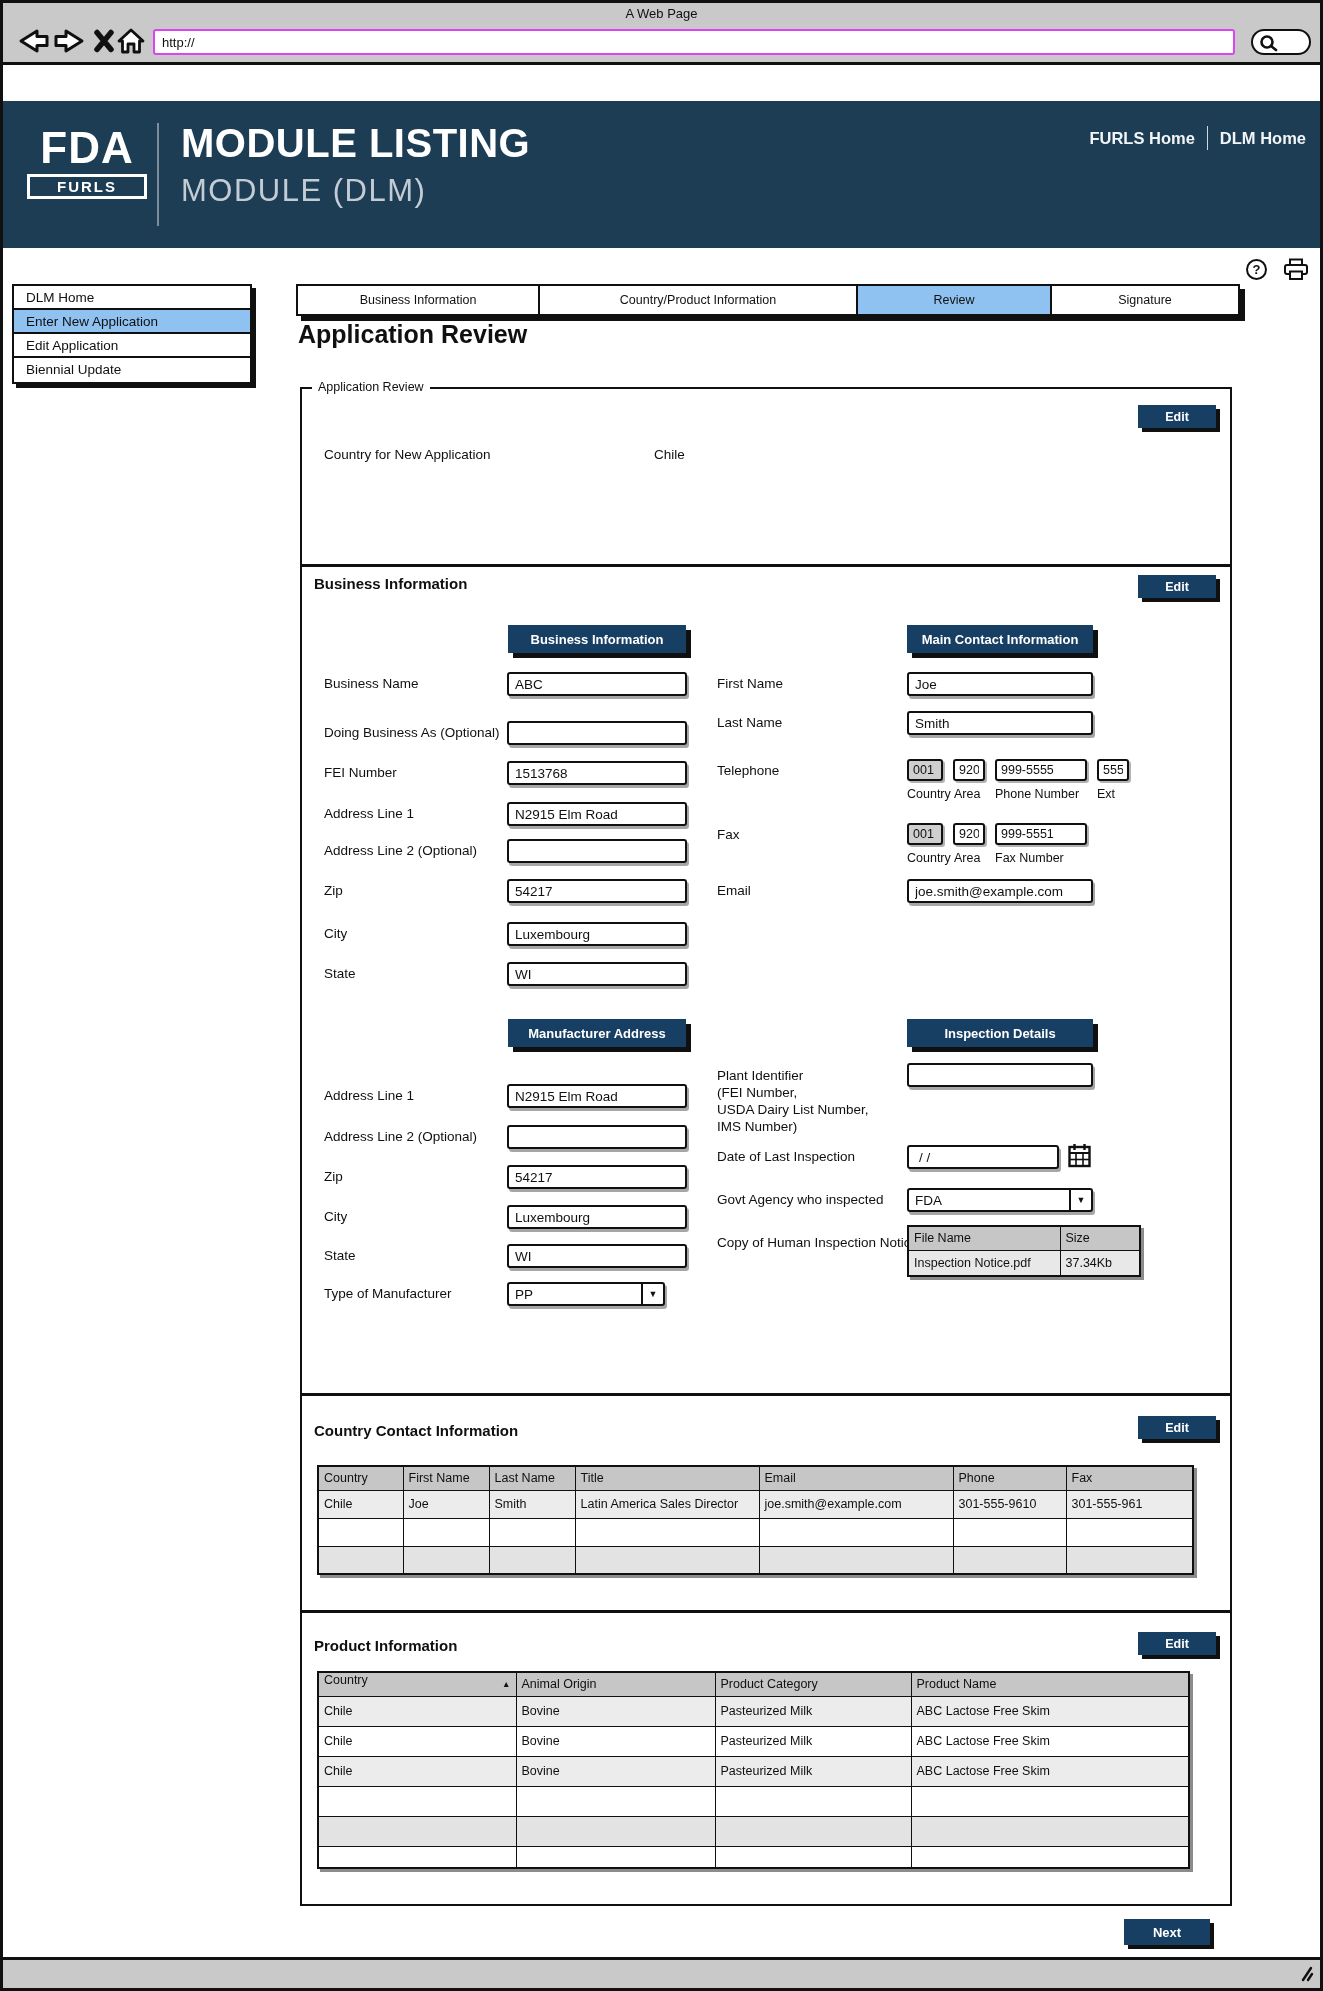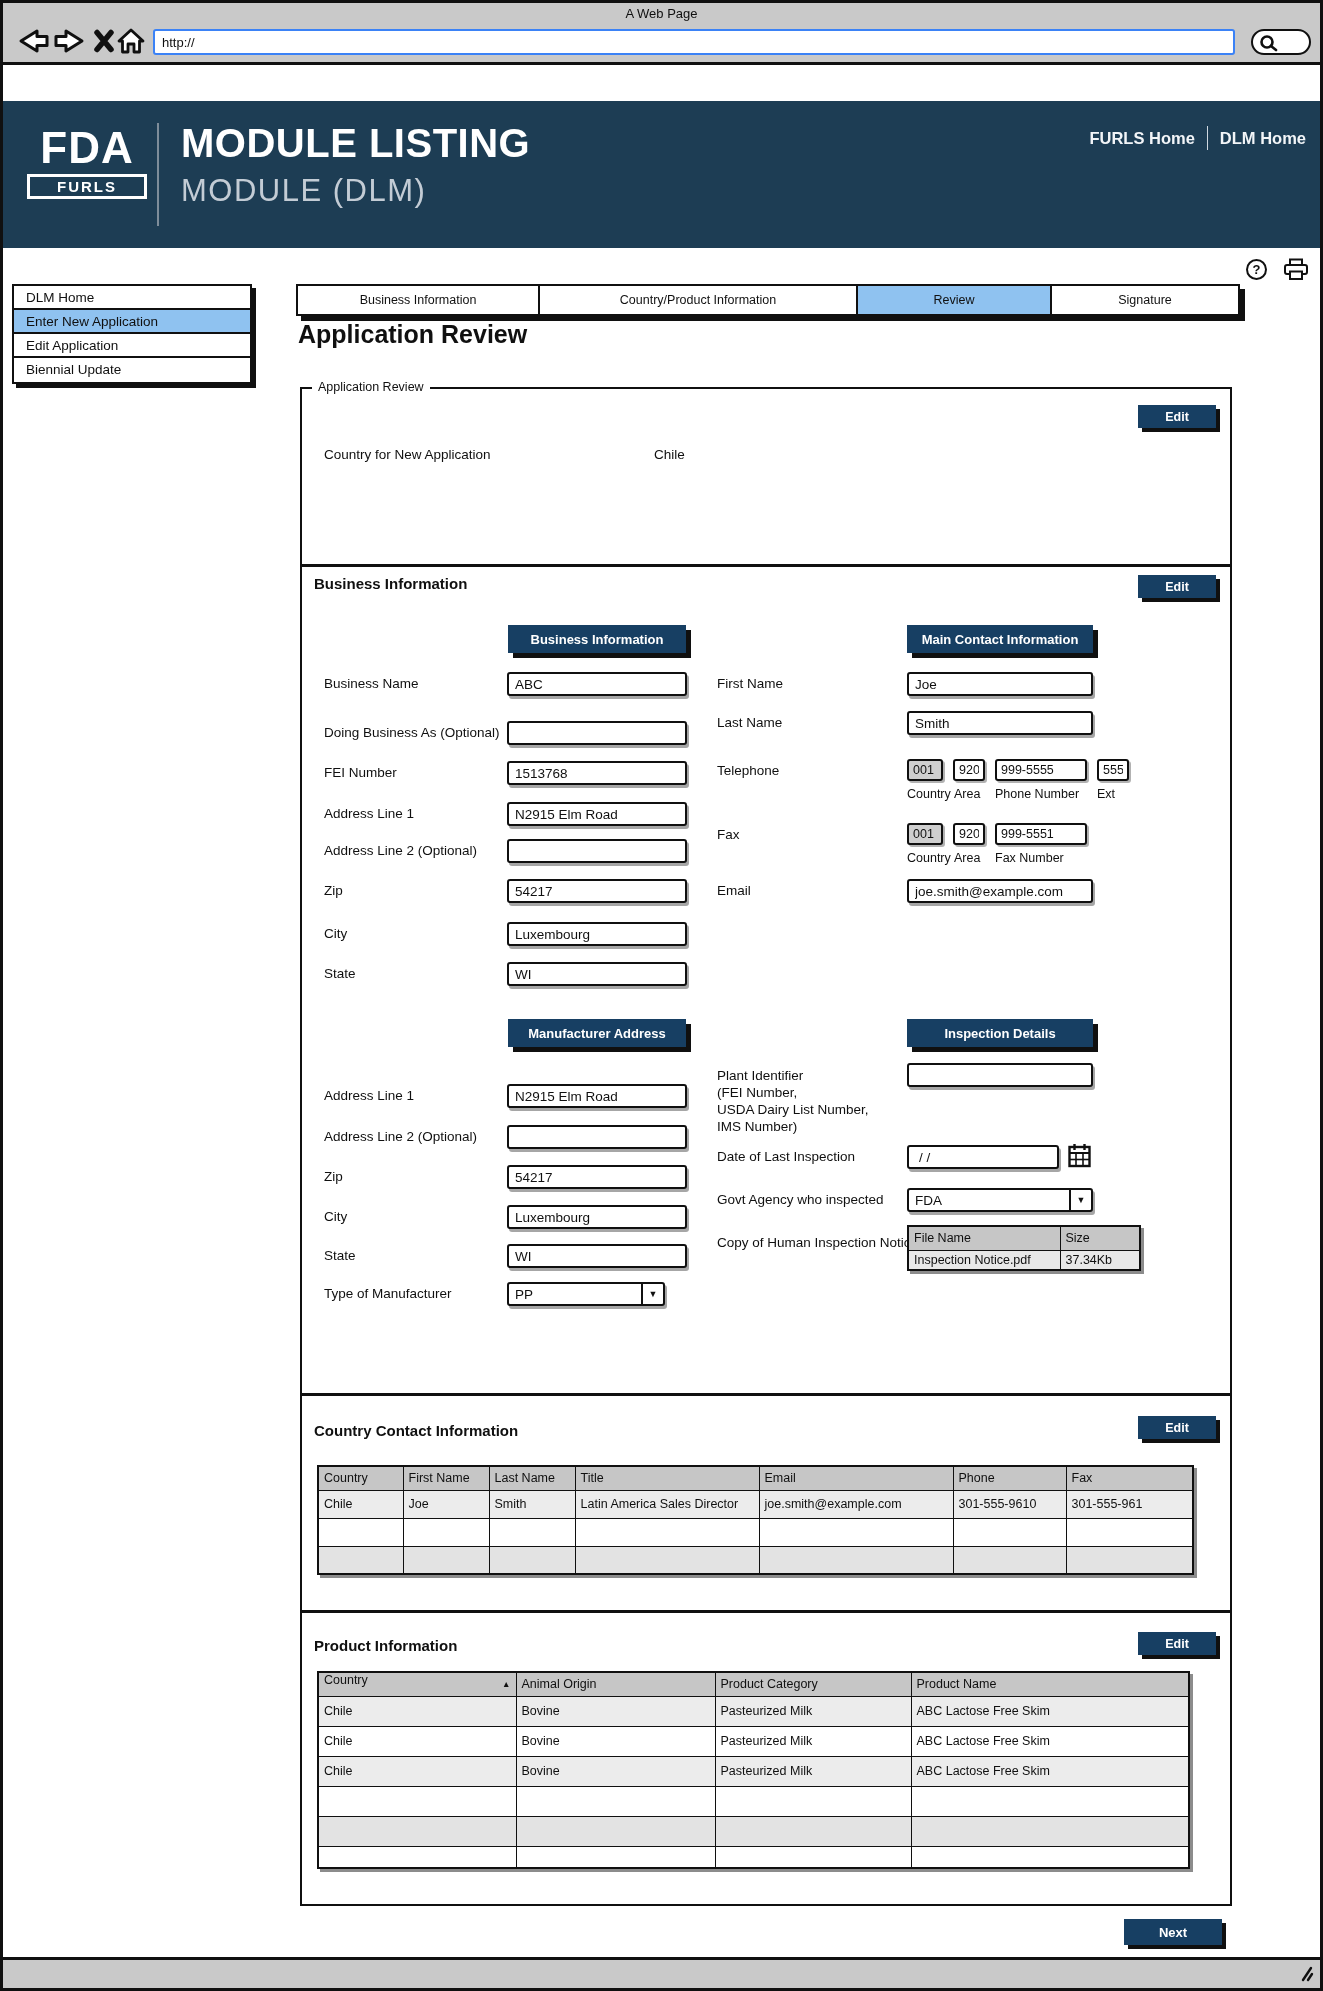--- a/index.html
+++ b/index.html
@@ -3,21 +3,21 @@
 <meta charset="utf-8">
 <style>
   html,body{margin:0;padding:0;background:#fff;}
   *{box-sizing:border-box;}
   .window{position:relative;width:1323px;height:1991px;border:3px solid #101010;background:#fff;
           font-family:"Liberation Sans",sans-serif;color:#101010;overflow:hidden;}
   
   .chrome{position:absolute;left:0;top:0;right:0;height:62px;background:#c9c9c9;border-bottom:3px solid #101010;}
   .chrome-title{position:absolute;top:3px;left:0;right:0;text-align:center;font-size:13px;}
   .nav-icon{position:absolute;top:24px;cursor:pointer;}
-  .urlbar{position:absolute;left:150px;top:26px;width:1082px;height:26px;border:2px solid #3b82f6;border-radius:3px;
+  .urlbar{position:absolute;left:150px;top:26px;width:1082px;height:26px;border:2px solid #d946ef;border-radius:3px;
           background:#fff;font-size:13px;padding:0 7px;font-family:inherit;color:#101010;}
   .search-pill{position:absolute;left:1248px;top:26px;width:60px;height:26px;border:2px solid #101010;border-radius:13px;background:#fff;}
   .search-pill svg{position:absolute;left:5px;top:2px;}
   
   .hhs{position:absolute;left:0;top:65px;right:0;height:33px;background:#3a3a3c;}
   .hhs-text{position:absolute;left:48px;top:9px;font-size:12.5px;font-weight:bold;letter-spacing:.4px;color:#e6e6e6;}
   .hhs-eagle{position:absolute;left:14px;top:3px;}
   
   .banner{position:absolute;left:0;top:98px;right:0;height:147px;background:#1d3d54;}
   .fda-block{position:absolute;left:24px;top:24px;width:120px;text-align:center;}
@@ -45,21 +45,21 @@
   .tab.active{background:#8fc2f0;}
   .page-title{position:absolute;left:295px;top:72px;font-size:25px;font-weight:600;}
   .page-instructions{position:absolute;left:295px;top:112px;width:960px;font-size:12.3px;letter-spacing:-0.35px;white-space:nowrap;}
   .fieldset{position:absolute;left:297px;top:139px;width:932px;height:1519px;border:2px solid #101010;background:#fff;}
   .legend{position:absolute;left:10px;top:-9px;background:#fff;padding:0 6px;font-size:12.5px;}
   .divider{position:absolute;left:0;right:0;height:3px;background:#101010;}
   .section-heading{position:absolute;left:12px;font-size:15px;font-weight:700;}
   .btn{background:#173f63;color:#fff;font-weight:700;display:flex;align-items:center;justify-content:center;
        box-shadow:4px 4px 0 #101010;cursor:pointer;border:none;font-family:inherit;}
   .edit-btn{position:absolute;right:14px;width:78px;height:23px;font-size:12.5px;}
-  .next-btn{position:absolute;left:1121px;top:1671px;width:98px;height:26px;font-size:13px;}
+  .next-btn{position:absolute;left:1121px;top:1671px;width:86px;height:26px;font-size:13px;}
   .group-header{position:absolute;height:28px;background:#173f63;color:#fff;font-size:13px;font-weight:700;
                 display:flex;align-items:center;justify-content:center;box-shadow:5px 5px 0 #101010;}
   .flabel{position:absolute;font-size:13.5px;}
   .finput{position:absolute;height:24px;border:2px solid #101010;border-radius:3px;background:#fff;font-size:13.5px;
           padding:0 6px;box-shadow:2px 3px 0 rgba(0,0,0,.35);font-family:inherit;color:#101010;}
   .pbox{position:absolute;height:22px;border:2px solid #101010;border-radius:3px;background:#fff;font-size:12.5px;
         padding:0 4px;box-shadow:2px 2px 0 rgba(0,0,0,.3);font-family:inherit;color:#101010;}
   .pbox.gray{background:#cfcfcf;}
   .pcap{position:absolute;font-size:12.5px;}
   .combo{position:absolute;height:24px;border:2px solid #101010;border-radius:3px;background:#fff;
@@ -73,21 +73,21 @@
         padding:0 0 0 5px;overflow:hidden;white-space:nowrap;}
   table.wtable{border:2px solid #101010;}
   table.wtable th{background:#c6c6c6;height:24px;}
   .rowA td{background:#ececec;height:28px;}
   .rowB td{background:#ffffff;height:28px;}
   .rowC td{background:#e3e3e3;height:28px;}
   .ptable .rowA td,.ptable .rowB td,.ptable .rowC td{height:30px;}
   .ptable .rowlast td{height:22px;background:#fff;}
   .ptable th{height:22px;}
   .ntable th{background:#b5b5b5;height:22px;}
-  .ntable td{background:#e8e8e8;height:20px;}
+  .ntable td{background:#e8e8e8;height:26px;}
   .sort-ind{float:right;margin-right:5px;font-size:8.5px;line-height:22px;}
   
   .bottom-bar{position:absolute;left:0;right:0;top:1954px;bottom:0;background:#c9c9c9;border-top:3px solid #101010;}
   .resize-grip{position:absolute;right:6px;top:5px;}
 </style>
 </head>
 <body>
 
 <div class="window">
 

